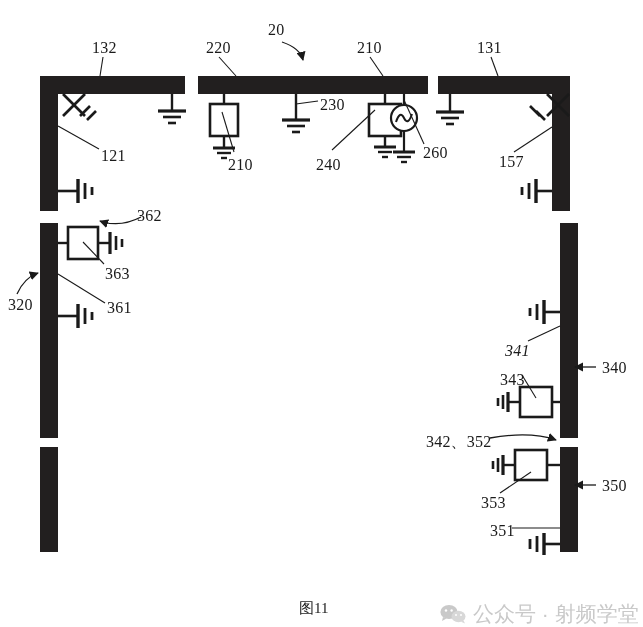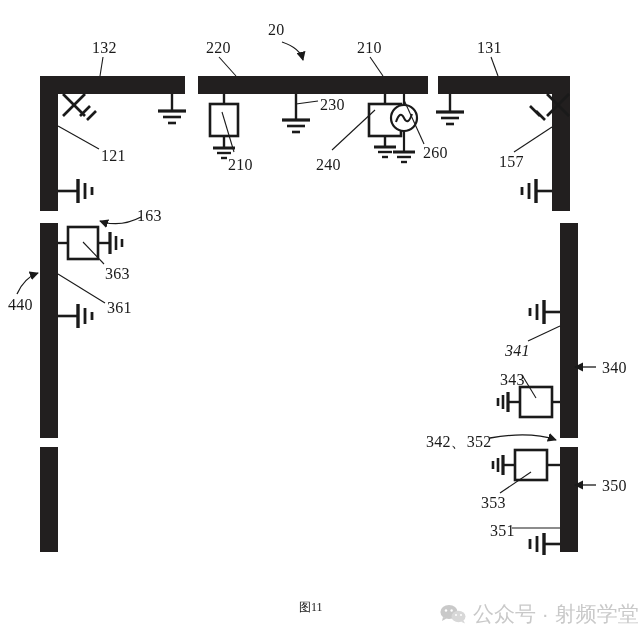--- a/index.html
+++ b/index.html
@@ -15,21 +15,21 @@
     font-family:"Liberation Serif", serif;
     font-size:16px;
     color:#1a1a1a;
     white-space:nowrap;
     line-height:1;
     letter-spacing:0.2px;
   }
   .caption{
     position:absolute;
     font-family:"Liberation Serif", serif;
-    font-size:12px;
+    font-size:15px;
     color:#1a1a1a;
     white-space:nowrap;
   }
   .watermark{
     position:absolute;
     font-family:"Liberation Sans", sans-serif;
     font-size:21px;
     color:#c9c9c9;
     white-space:nowrap;
     display:flex;align-items:center;gap:7px;
@@ -231,23 +231,23 @@
 <div class="ref-label" style="left:92px;top:24px;">132</div>
 <div class="ref-label" style="left:206px;top:24px;text-align:center;">220</div>
 <div class="ref-label" style="left:357px;top:24px;">210</div>
 <div class="ref-label" style="left:477px;top:24px;">131</div>
 <div class="ref-label" style="left:320px;top:81px;">230</div>
 <div class="ref-label" style="left:228px;top:141px;">210</div>
 <div class="ref-label" style="left:316px;top:141px;text-align:right;">240</div>
 <div class="ref-label" style="left:423px;top:129px;font-family:Liberation Serif, serif;">260</div>
 <div class="ref-label" style="left:101px;top:132px;">121</div>
 <div class="ref-label" style="left:499px;top:138px;">157</div>
-<div class="ref-label" style="left:137px;top:192px;">163</div>
+<div class="ref-label" style="left:137px;top:192px;">362</div>
 <div class="ref-label" style="left:105px;top:250px;">363</div>
-<div class="ref-label" style="left:8px;top:281px;">440</div>
+<div class="ref-label" style="left:8px;top:281px;">320</div>
 <div class="ref-label" style="left:107px;top:284px;font-family:Liberation Serif, serif;">361</div>
 <div class="ref-label" style="left:505px;top:327px;font-style:italic;">341</div>
 <div class="ref-label" style="left:602px;top:344px;text-align:center;">340</div>
 <div class="ref-label" style="left:500px;top:356px;text-align:center;">343</div>
 <div class="ref-label" style="left:426px;top:418px;">342、352</div>
 <div class="ref-label" style="left:602px;top:462px;">350</div>
 <div class="ref-label" style="left:481px;top:479px;">353</div>
 <div class="ref-label" style="left:490px;top:507px;">351</div>
 
 <div class="caption" style="left:299px;top:583px;">图11</div>

